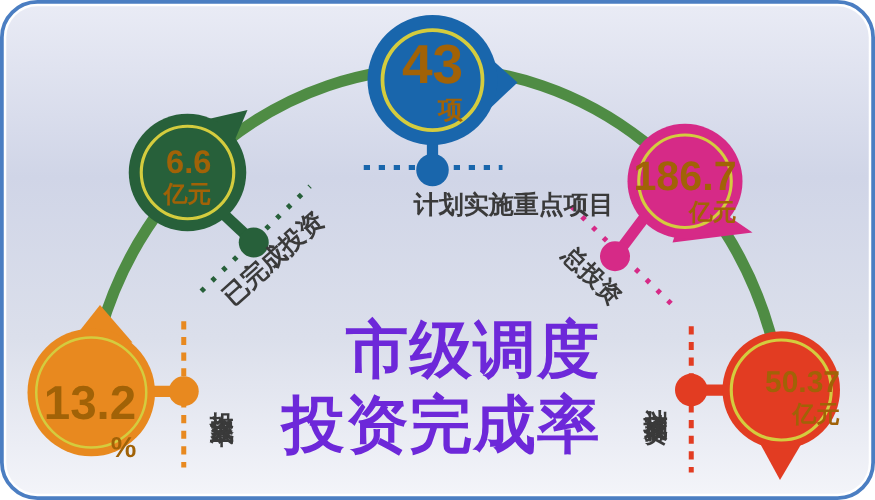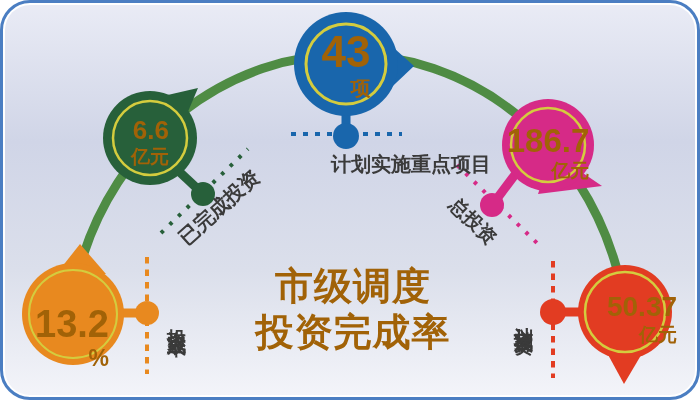--- a/index.html
+++ b/index.html
@@ -16,36 +16,36 @@
 
   .val-block{
     position:absolute;transform:translate(-50%,-50%);
     text-align:right;color:#a16207;font-weight:bold;line-height:1;white-space:nowrap;
   }
   .val-block .unit{display:block;margin-top:4px;}
   .vb-projects{left:346px;top:64px;}   .vb-projects .val{font-size:44px;} .vb-projects .unit{font-size:20px;}
   .vb-completed{left:150px;top:141px;} .vb-completed .val{font-size:26px;} .vb-completed .unit{font-size:19px;}
   .vb-total{left:548px;top:152px;}     .vb-total .val{font-size:33px;}     .vb-total .unit{font-size:19px;}
   .vb-rate{left:72px;top:321px;margin-top:16px;}       .vb-rate .val{font-size:38px;}      .vb-rate .unit{font-size:23px;}
-  .vb-planned{left:626px;top:318px;}   .vb-planned .val{font-size:28px;padding-left:32px;}   .vb-planned .unit{font-size:19px;}
+  .vb-planned{left:626px;top:318px;}   .vb-planned .val{font-size:24px;padding-left:32px;}   .vb-planned .unit{font-size:19px;}
 
   .label{
     position:absolute;color:#3a3a3a;font-weight:bold;font-size:20px;
     white-space:nowrap;line-height:1;
   }
   .label-projects{left:369px;top:164px;transform:translate(-50%,-50%);margin-left:42px;}
   .label-completed{left:219px;top:207px;transform:translate(-50%,-50%) rotate(-42deg);}
   .label-total{left:473px;top:221px;transform:translate(-50%,-50%) rotate(44deg);font-size:19px;}
   .label-vertical{writing-mode:vertical-rl;text-orientation:upright;letter-spacing:2px;font-size:19px;}
   .label-rate{left:177px;top:319px;transform:translate(-50%,-50%);}
   .label-planned{left:524px;top:317px;transform:translate(-50%,-50%);}
 
   .title{
     position:absolute;left:353px;top:310px;transform:translate(-50%,-50%);
-    font-size:38px;font-weight:bold;color:#a16207;text-align:center;
+    font-size:50px;font-weight:bold;color:#6d28d9;text-align:right;
     line-height:1.2;white-space:nowrap;letter-spacing:1px;
   }
 </style>
 </head>
 <body>
 
 <div class="stage">
   <div class="card-bg"></div>
   <div class="card-border"></div>
 

